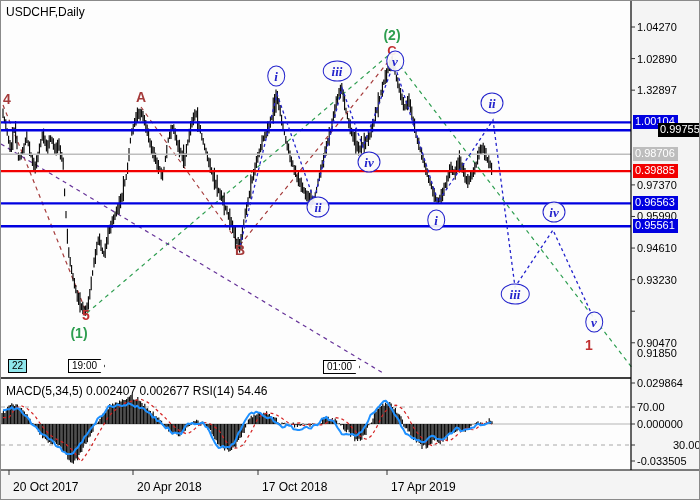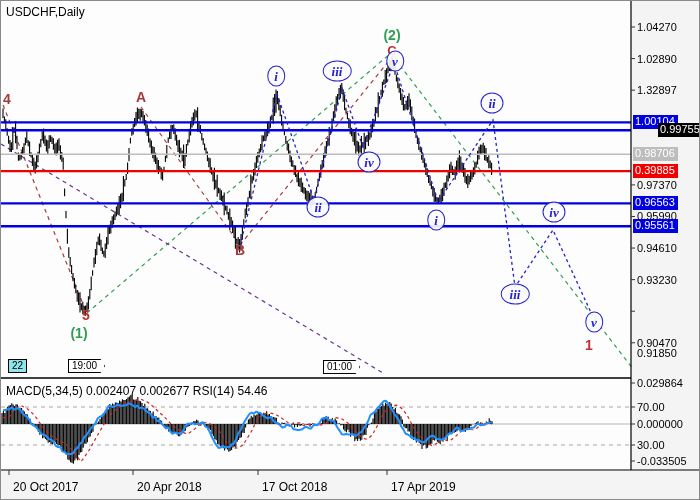--- a/index.html
+++ b/index.html
@@ -98,21 +98,21 @@
     <div class="ov axlab" style="left: 636px; top: 341.789px;">0.90470</div>
     <div class="ov badge" style="left: 632px; top: 121.332px; background: rgb(0, 0, 224); color: rgb(255, 255, 255);">1.00104</div>
     <div class="ov badge" style="left: 657px; top: 129.318px; background: #000000; color: rgb(255, 255, 255);">0.99755</div>
     <div class="ov badge" style="left: 632px; top: 153.323px; background: rgb(189, 189, 189); color: rgb(255, 255, 255);">0.98706</div>
     <div class="ov badge" style="left: 632px; top: 170.142px; background: rgb(242, 0, 0); color: rgb(255, 255, 255);">0.39885</div>
     <div class="ov badge" style="left: 632px; top: 202.362px; background: rgb(0, 0, 224); color: rgb(255, 255, 255);">0.96563</div>
     <div class="ov badge" style="left: 632px; top: 225.291px; background: rgb(0, 0, 224); color: rgb(255, 255, 255);">0.95561</div>
     <div class="ov axlab" style="left: 636px; top: 382px;">0.029864</div>
     <div class="ov axlab" style="left: 636px; top: 406px;">70.00</div>
     <div class="ov axlab" style="left: 636px; top: 423px;">0.000000</div>
-    <div class="ov axlab" style="left: 636px; top: 444px;">30.00</div>
+    <div class="ov axlab" style="left: 672px; top: 444px;">30.00</div>
     <div class="ov axlab" style="left: 636px; top: 460px;">-0.033505</div>
     <div class="ov wletter" style="left: 6px; top: 98px; color: rgb(165, 58, 58); font-size: 14px;">4</div>
     <div class="ov wletter" style="left: 85px; top: 314px; color: rgb(192, 48, 48); font-size: 14px;">5</div>
     <div class="ov wletter" style="left: 78px; top: 332px; color: rgb(46, 158, 80); font-size: 14px;">(1)</div>
     <div class="ov wletter" style="left: 140px; top: 96px; color: rgb(165, 58, 58); font-size: 14px;">A</div>
     <div class="ov wletter" style="left: 239px; top: 249px; color: rgb(165, 58, 58); font-size: 14px;">B</div>
     <div class="ov wletter" style="left: 391px; top: 49px; color: rgb(192, 48, 48); font-size: 13px;">C</div>
     <div class="ov wletter" style="left: 391px; top: 34px; color: rgb(46, 158, 80); font-size: 14px;">(2)</div>
     <div class="ov wletter" style="left: 588px; top: 344px; color: rgb(192, 48, 48); font-size: 14px;">1</div>
     <div class="ov wcirc" style="left: 275px; top: 75px; width: 15.5px; height: 19px;">i</div>

